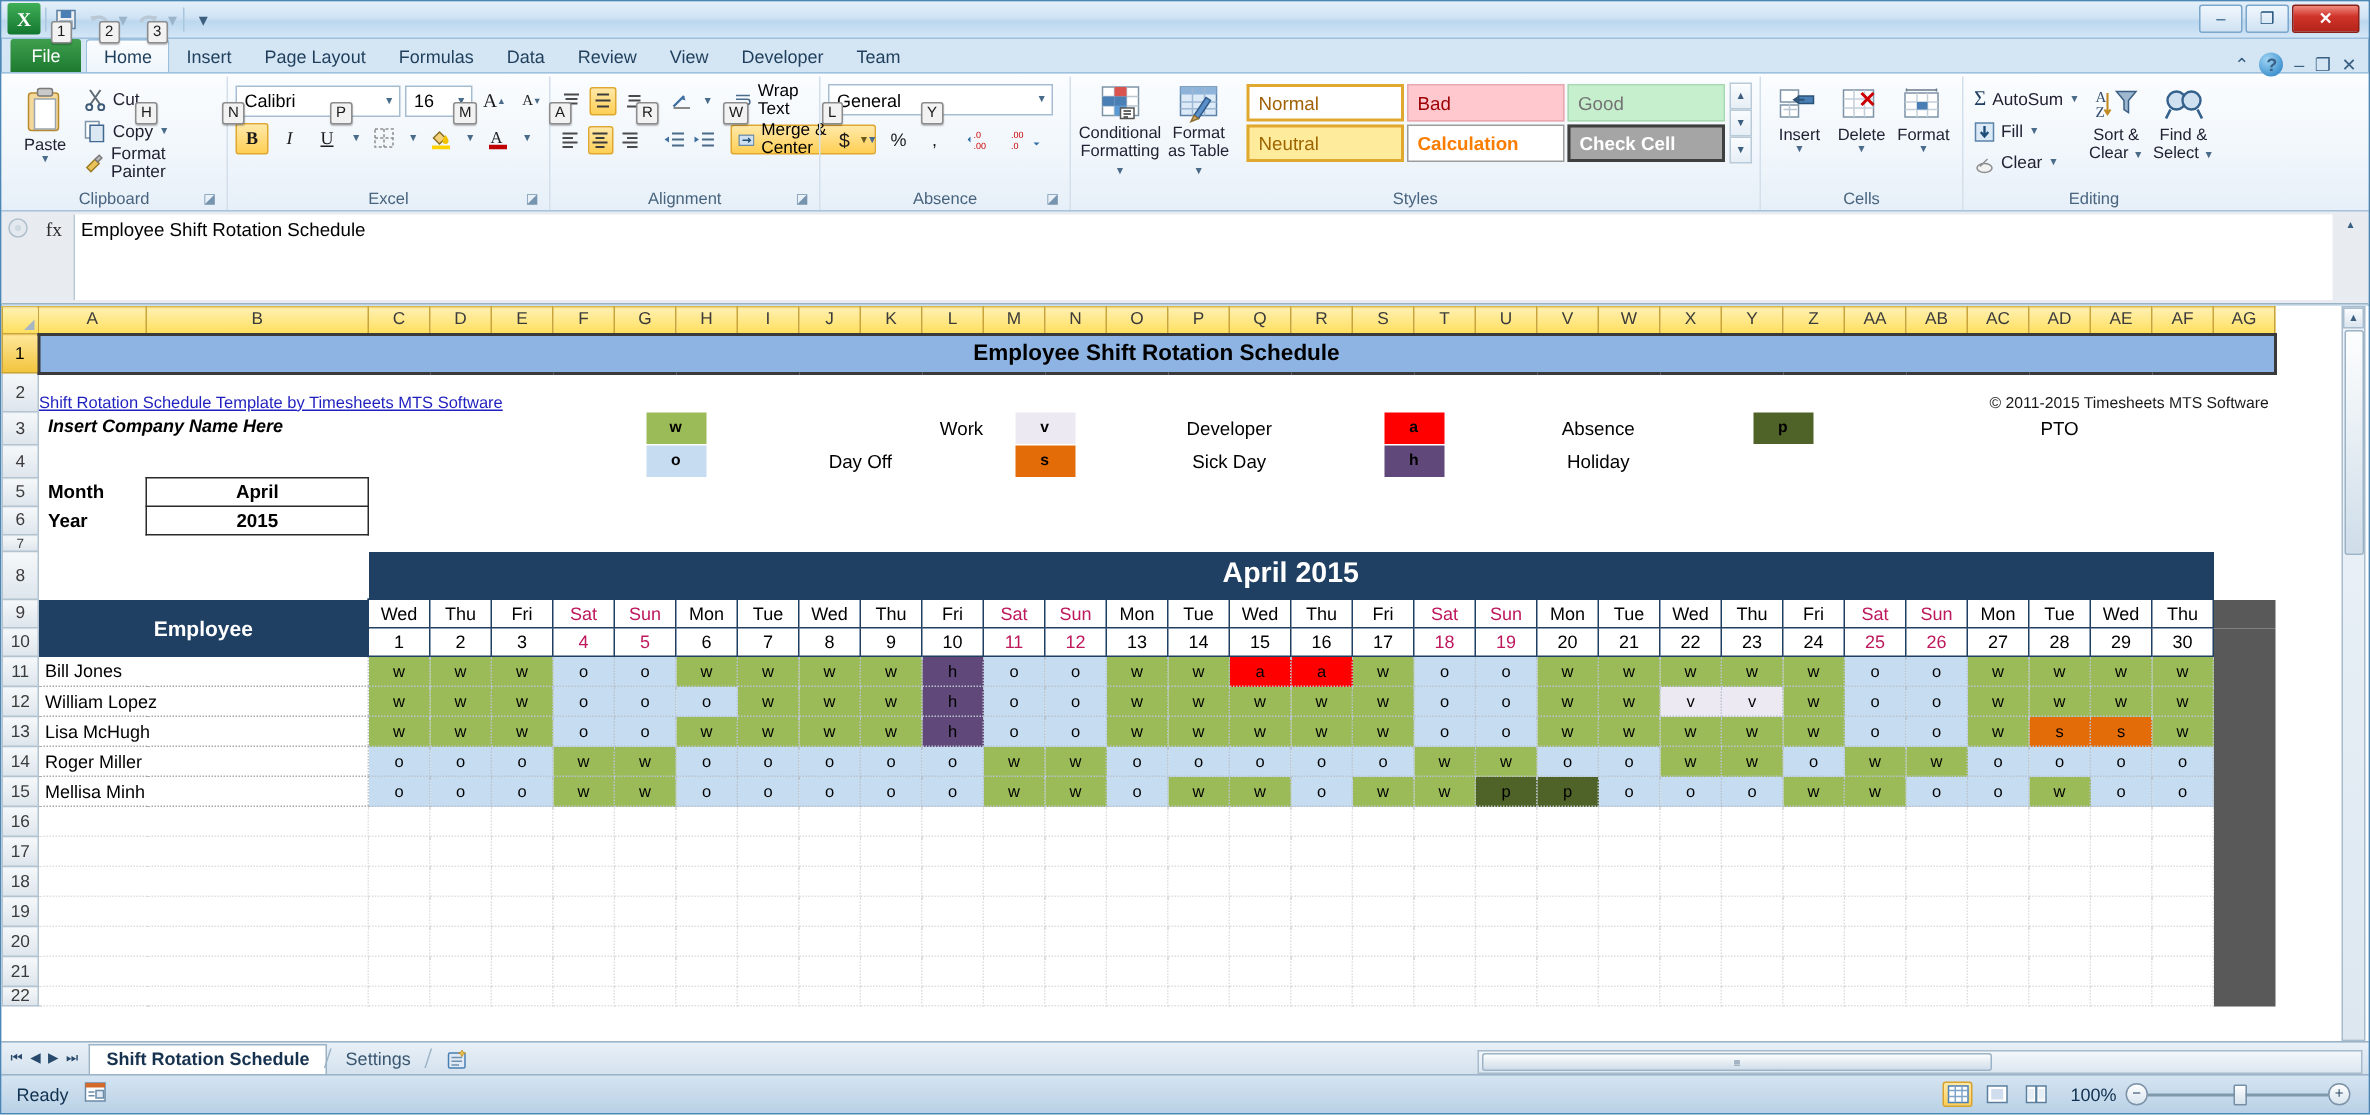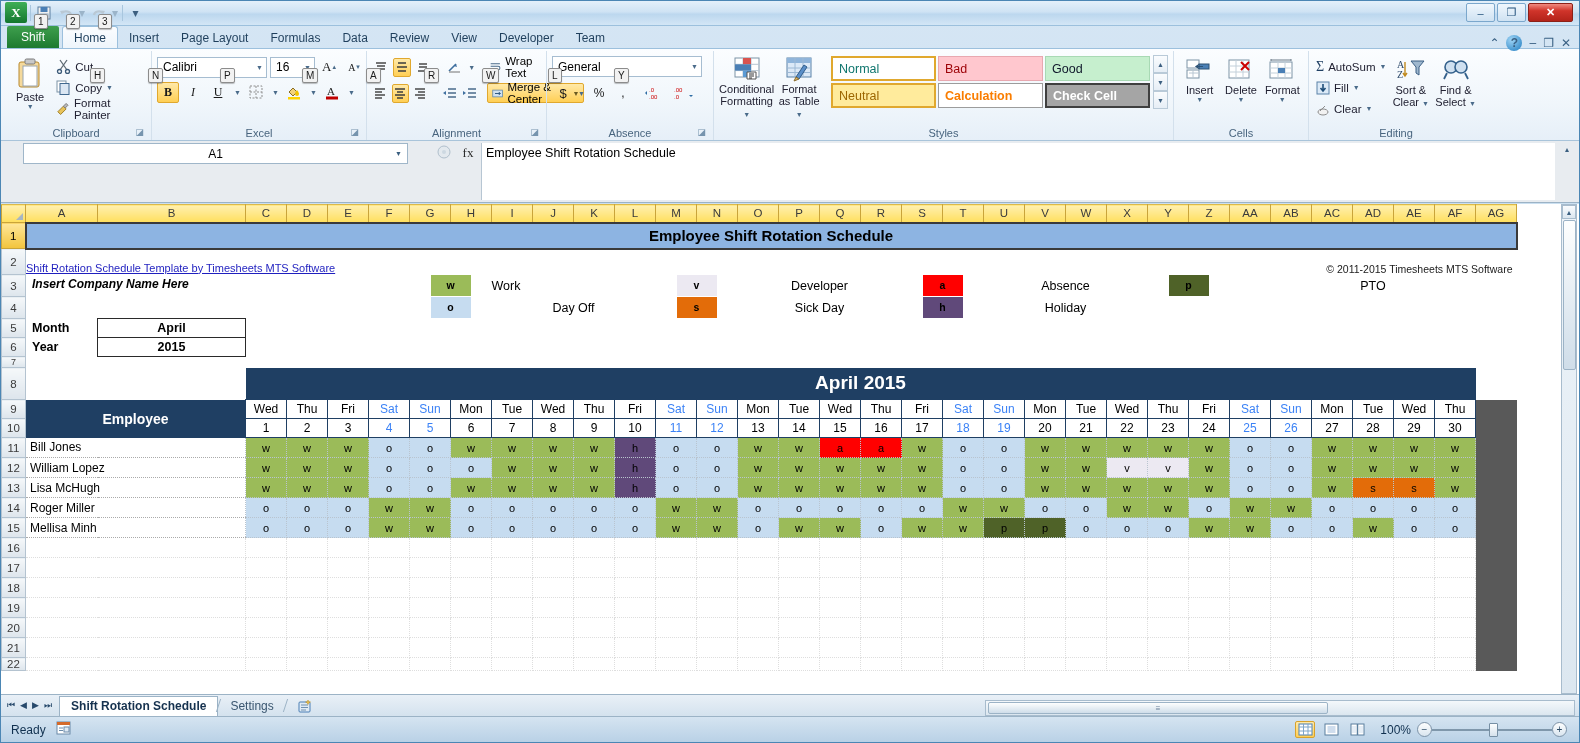--- a/index.html
+++ b/index.html
@@ -114,23 +114,23 @@
     height:20px; display:flex; align-items:center; gap:4px; padding:0 4px;
     background:linear-gradient(180deg,#ffe9a8,#ffcf55); border:1px solid #e0a82e; border-radius:2px;
     font-size:11.5px;
   }
   .wraptext { display:flex;align-items:center;gap:4px;font-size:11.5px; height:20px; padding:0 3px;}
 
   .stylebox {
     width:105px;height:25px; display:flex;align-items:center;justify-content:flex-start;
     padding-left:6px; font-size:12.5px; border:1px solid #c8c8c8; margin:1px;
   }
-  .stylebox.normal { background:#fff; border:2px solid #e0a82e; color:#0f766e; }
+  .stylebox.normal { background:#fff; border:2px solid #e0a82e; color:#a16207; }
   .stylebox.bad { background:#ffc7ce; color:#9c0006; border-color:#e8a8b0;}
-  .stylebox.good { background:#c6efce; color:#0f172a; border-color:#a8d9b4;}
+  .stylebox.good { background:#c6efce; color:#737373; border-color:#a8d9b4;}
   .stylebox.neutral { background:#ffeb9c; color:#9c6500; border:2px solid #e0a82e;}
   .stylebox.calc { background:#fff; color:#fa7d00; font-weight:bold; border:1px solid #9c9c9c;}
   .stylebox.check { background:#a5a5a5; color:#fff; font-weight:bold; border:2px solid #3f3f3f;}
   .scrollstack { display:flex;flex-direction:column; width:15px; margin-left:2px; }
   .scrollstack div { flex:1;border:1px solid #b9cad8;background:linear-gradient(180deg,#fafcfe,#e6eef6);
      display:flex;align-items:center;justify-content:center;font-size:7px;color:#3c5f80;}
 
   .helpbtns { position:absolute; right:8px; top:-20px; display:flex; align-items:center; gap:7px; z-index:5;}
   .helpbtns span { font-size:12px; color:#3a6184; }
   .hb-q { width:16px;height:16px;border-radius:50%;
@@ -183,21 +183,21 @@
   .mlabel { font-weight:bold; font-size:12.5px; }
   .mval { border:1px solid #2a2a2a; text-align:center; font-weight:bold; font-size:12.5px; background:#fff;}
 
   .lgchip { width:40px; text-align:center; font-size:10.5px; font-weight:bold; height:21px; line-height:21px;}
 
   .monthbar {
     background:#1f3f63; color:#fff; text-align:center; font-weight:bold; font-size:19px; height:30px;
   }
   .emphdr { background:#1f3f63; color:#fff; text-align:center; font-weight:bold; font-size:14px;}
   .dayhdr { text-align:center; font-size:12px; border:1px solid #1f3f63; background:#fff; height:19px;}
-  .dayhdr.we { color:#3b82f6; }
+  .dayhdr.we { color:#be185d; }
   .namecell { font-size:12px; padding-left:4px; border-bottom:1px dotted #aaa; }
   .sc { text-align:center; font-size:11px; height:20px; border:1px dotted #b9c4cf; }
   .greyfill { background:#595959; }
 
   
   .tabbar {
     position:absolute; left:0; right:0; bottom:26px; height:22px;
     background:linear-gradient(180deg,#e9f0f7,#d4e2ee);
     display:flex; align-items:center; border-top:1px solid #9cb3c6;
   }
@@ -279,21 +279,21 @@
     <div class="keytip" style="left:97px; top:13px;">3</div>
 
     <div class="win-btns">
       <div class="win-btn">–</div>
       <div class="win-btn">❐</div>
       <div class="win-btn close">✕</div>
     </div>
   </div>
 
   <div class="tabstrip">
-    <div class="ftab">Shift</div>
+    <div class="ftab">File</div>
     <div class="tab active">
         <span>Home</span>
       </div>
     <div class="tab">
         <span>Insert</span>
       </div>
     <div class="tab">
         <span>Page Layout</span>
       </div>
     <div class="tab">
@@ -705,26 +705,20 @@
           <span class="lbl"><span>Select</span> <span style="font-size:7px;color:#4a6b8a">▼</span></span>
         </div>
       </div>
       <div class="grp-name">
         <span>Editing</span>
       </div>
     </div>
   </div>
 
   <div class="fbar">
-    <div style="width:432px;position:relative">
-      <div class="namebox">
-        <span>A1</span>
-        <span class="arw">▼</span>
-      </div>
-    </div>
     <div class="fb-sep">
       <svg width="16" height="16" viewBox="0 0 16 16">
           <circle cx="8" cy="8" r="6" fill="#e3e9ee" stroke="#b0bfcc"></circle>
           <circle cx="8" cy="8" r="2" fill="#cdd8e1"></circle>
         </svg>
     </div>
     <div class="fx">fx</div>
     <div class="fbinput">
       <span>Employee Shift Rotation Schedule</span>
     </div>
@@ -820,21 +814,21 @@
             </td>
           </tr>
           <tr style="height:22px">
             <th class="rowhdr">3</th>
             <td class="nob" colspan="6" rowspan="2" style="padding-left:6px;vertical-align:top;padding-top:2px">
               <div class="company">Insert Company Name Here</div>
             </td>
             <td class="nob" colspan="2" style="text-align:center">
               <div class="lgchip" style="background:#9bbb59;color:#000000;margin:0 auto">w</div>
             </td>
-            <td class="nob" colspan="4" style="text-align:left;font-size:12.5px">Work</td>
+            <td class="nob" colspan="4" style="text-align:right;font-size:12.5px">Work</td>
             <td class="nob" colspan="2" style="text-align:center">
               <div class="lgchip" style="background:#ece9f2;color:#000000;margin:0 auto">v</div>
             </td>
             <td class="nob" colspan="4" style="text-align:center;font-size:12.5px">Developer</td>
             <td class="nob" colspan="2" style="text-align:center">
               <div class="lgchip" style="background:#ff0000;color:#000000;margin:0 auto">a</div>
             </td>
             <td class="nob" colspan="4" style="text-align:center;font-size:12.5px">Absence</td>
             <td class="nob" colspan="2" style="text-align:center">
               <div class="lgchip" style="background:#4f6228;color:#000000;margin:0 auto">p</div>

